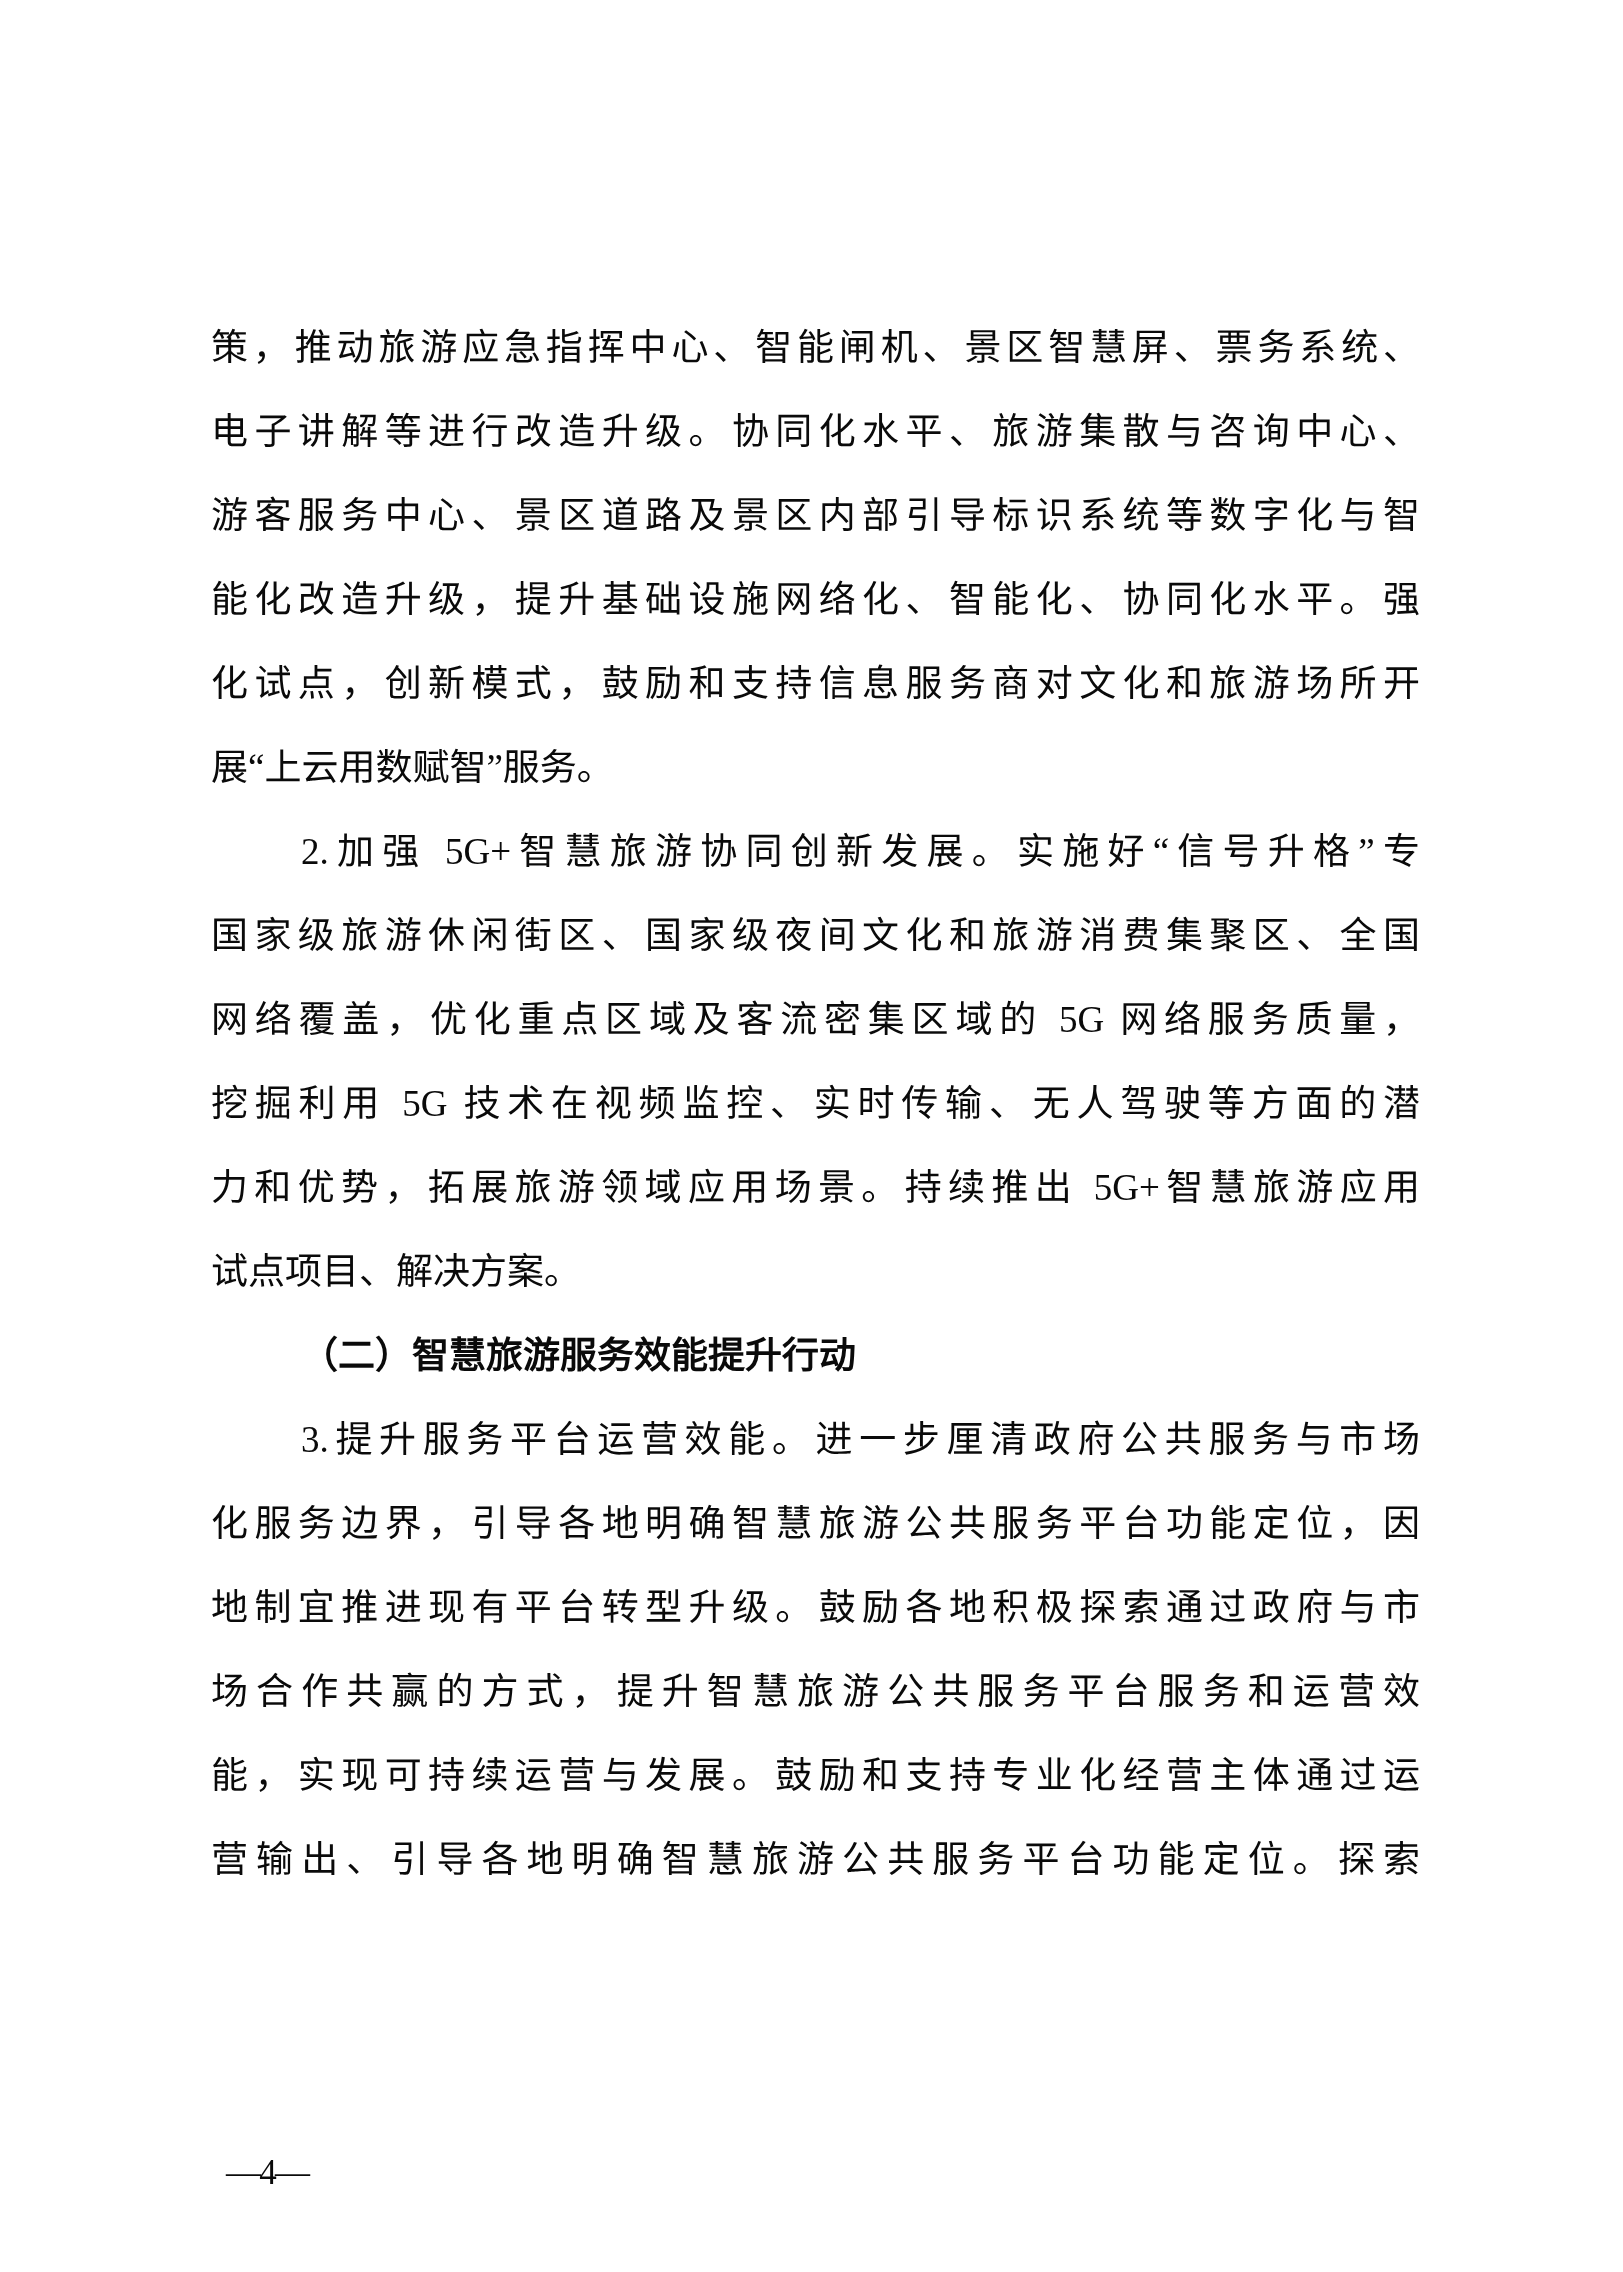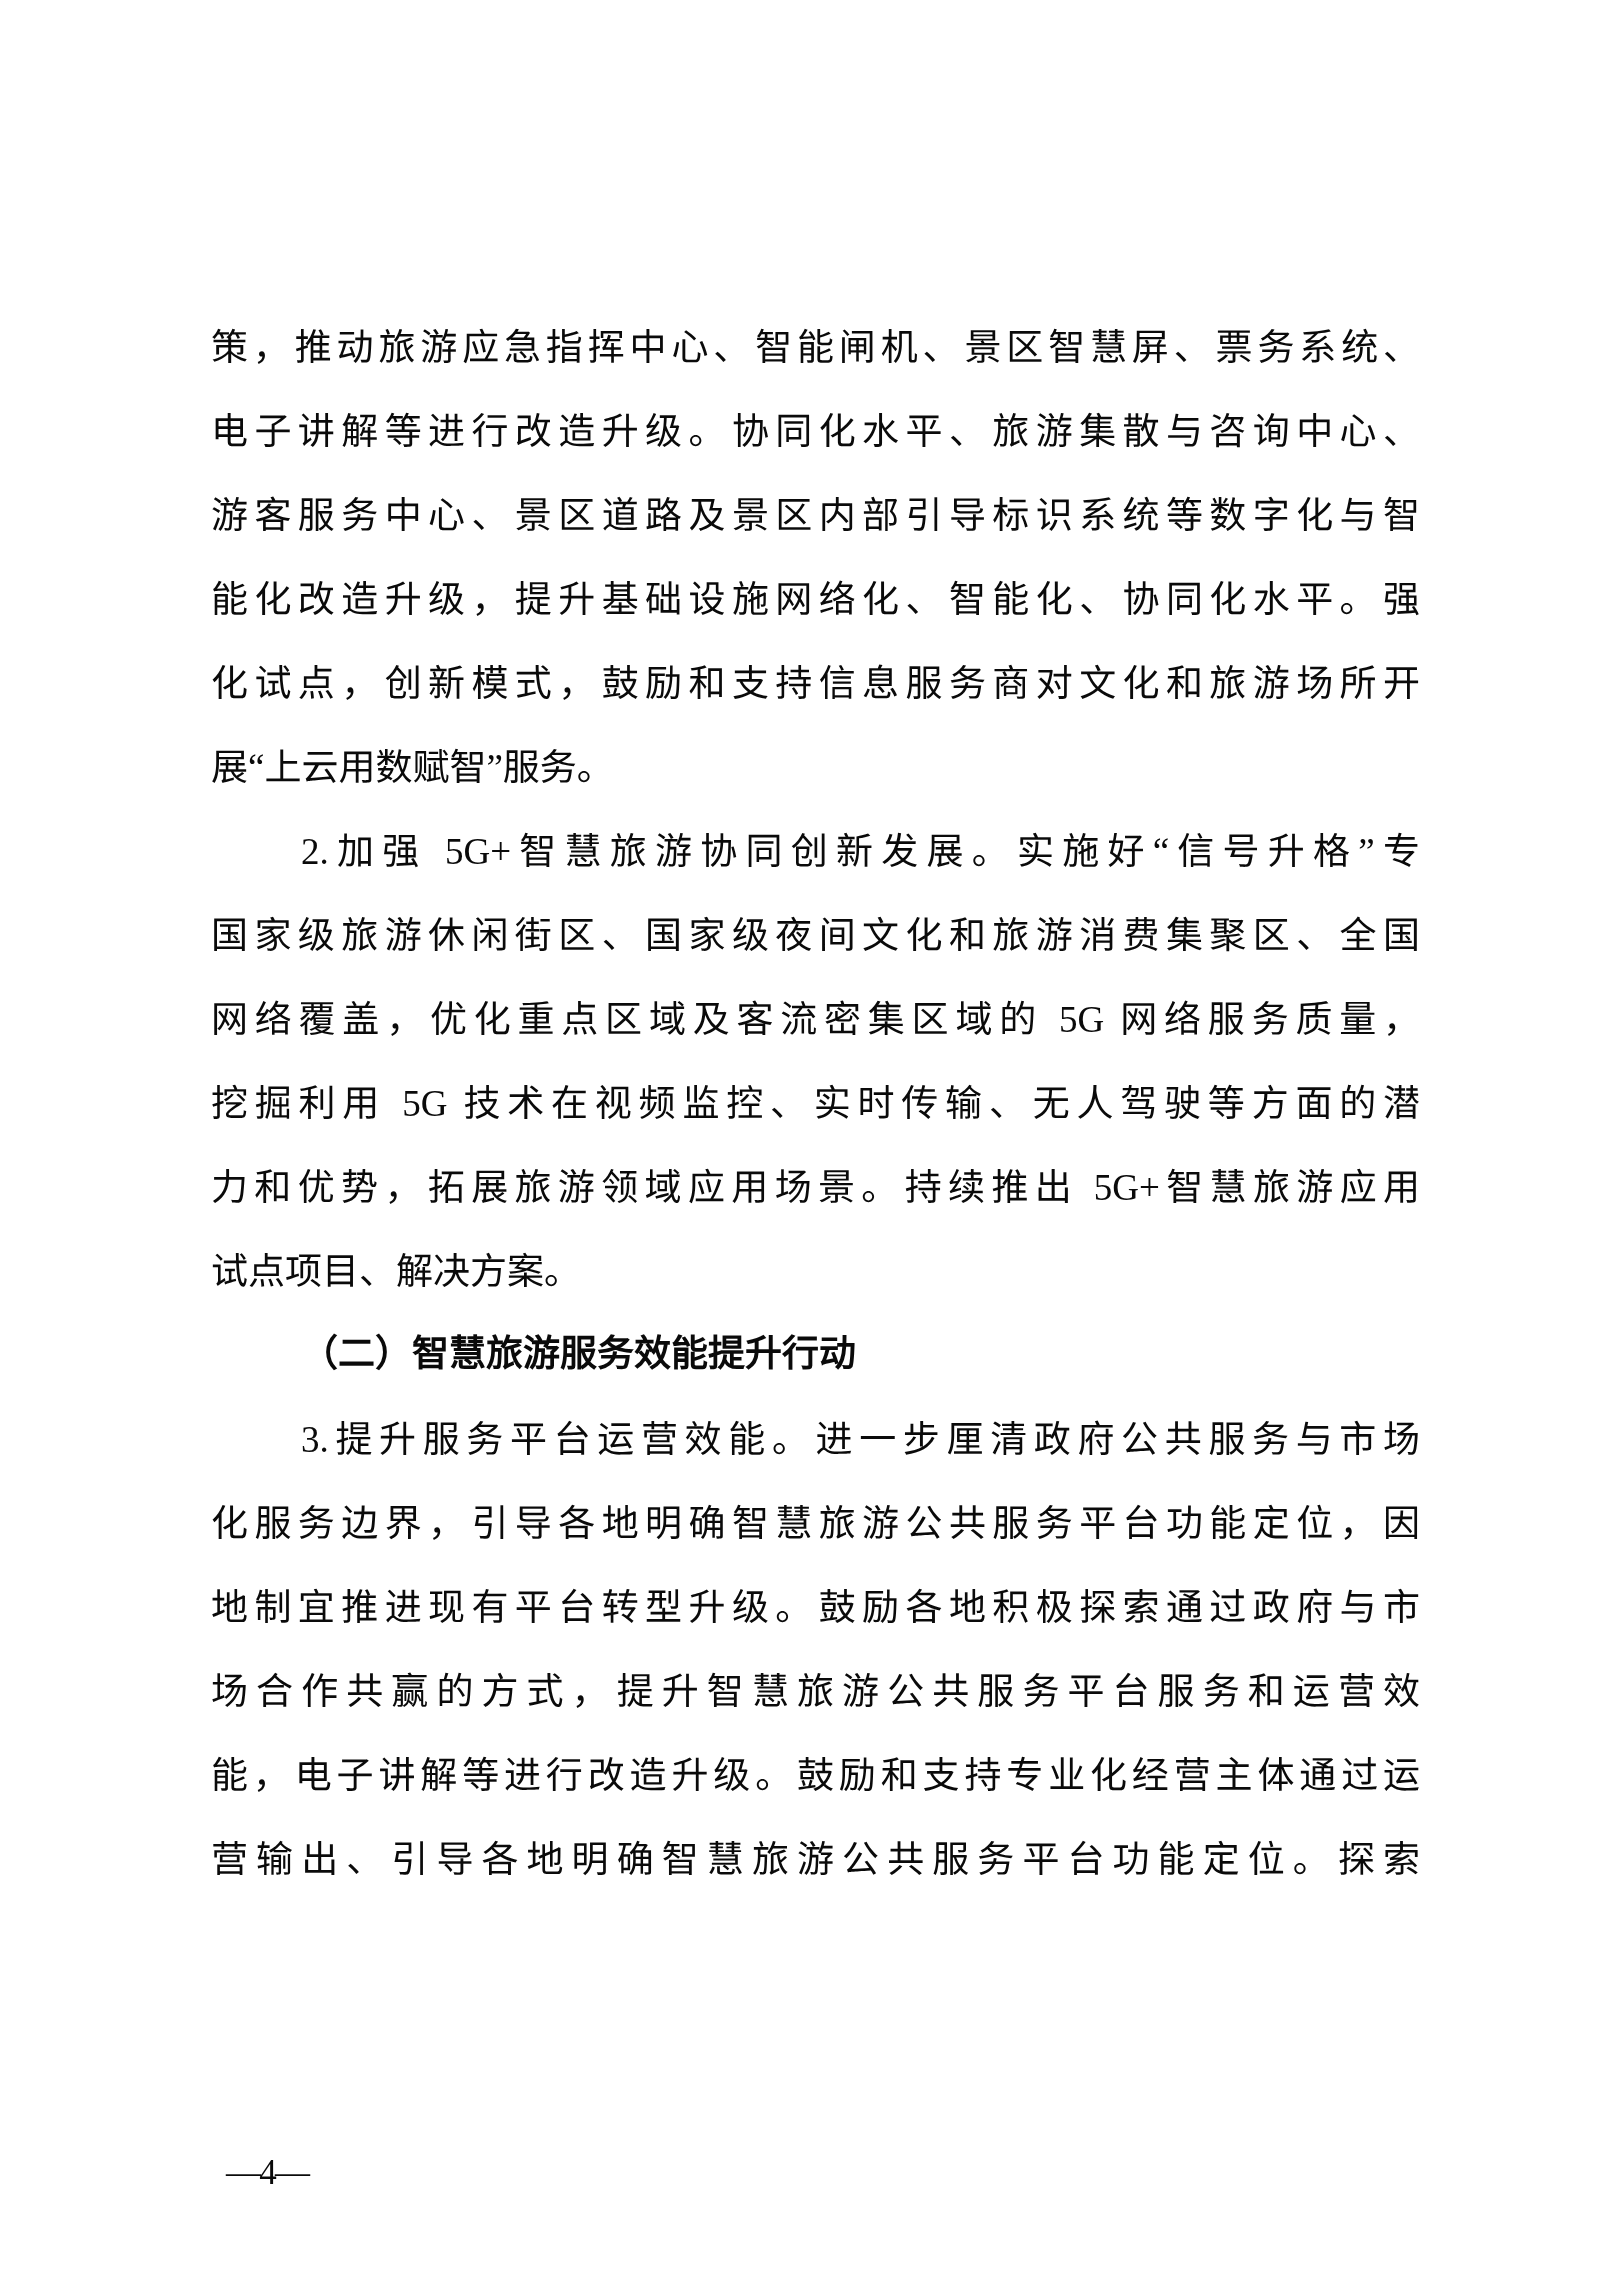--- a/index.html
+++ b/index.html
@@ -42,21 +42,21 @@
   .line.justify {
     text-align: justify;
     text-align-last: justify;
     text-justify: inter-character;
   }
   .line.indent {
     padding-left: 90px;
   }
   
   .line.heading {
-    font-family: Liberation Mono, monospace;
+    font-family: Liberation Serif, serif;
     font-weight: 700;
   }
   .page-footer {
     position: absolute;
     left: 226px;
     top: 2152px;
     font-size: 35px;
     line-height: 41px;
     color: #0a0a0a;
     letter-spacing: -1.8px;
@@ -86,21 +86,21 @@
         <div class="line">试点项目、解决方案。</div>
       </div>
       <div class="paragraph">
         <div class="line indent heading">（二）智慧旅游服务效能提升行动</div>
       </div>
       <div class="paragraph">
         <div class="line justify indent">3.提升服务平台运营效能。进一步厘清政府公共服务与市场</div>
         <div class="line justify">化服务边界，引导各地明确智慧旅游公共服务平台功能定位，因</div>
         <div class="line justify">地制宜推进现有平台转型升级。鼓励各地积极探索通过政府与市</div>
         <div class="line justify">场合作共赢的方式，提升智慧旅游公共服务平台服务和运营效</div>
-        <div class="line justify">能，电子讲解等进行改造升级。鼓励和支持专业化经营主体通过运</div>
+        <div class="line justify">能，实现可持续运营与发展。鼓励和支持专业化经营主体通过运</div>
         <div class="line justify">营输出、引导各地明确智慧旅游公共服务平台功能定位。探索</div>
       </div>
     </main>
 
   <footer class="page-footer">
     <span>—4—</span>
   </footer>
 
 </div>
 

